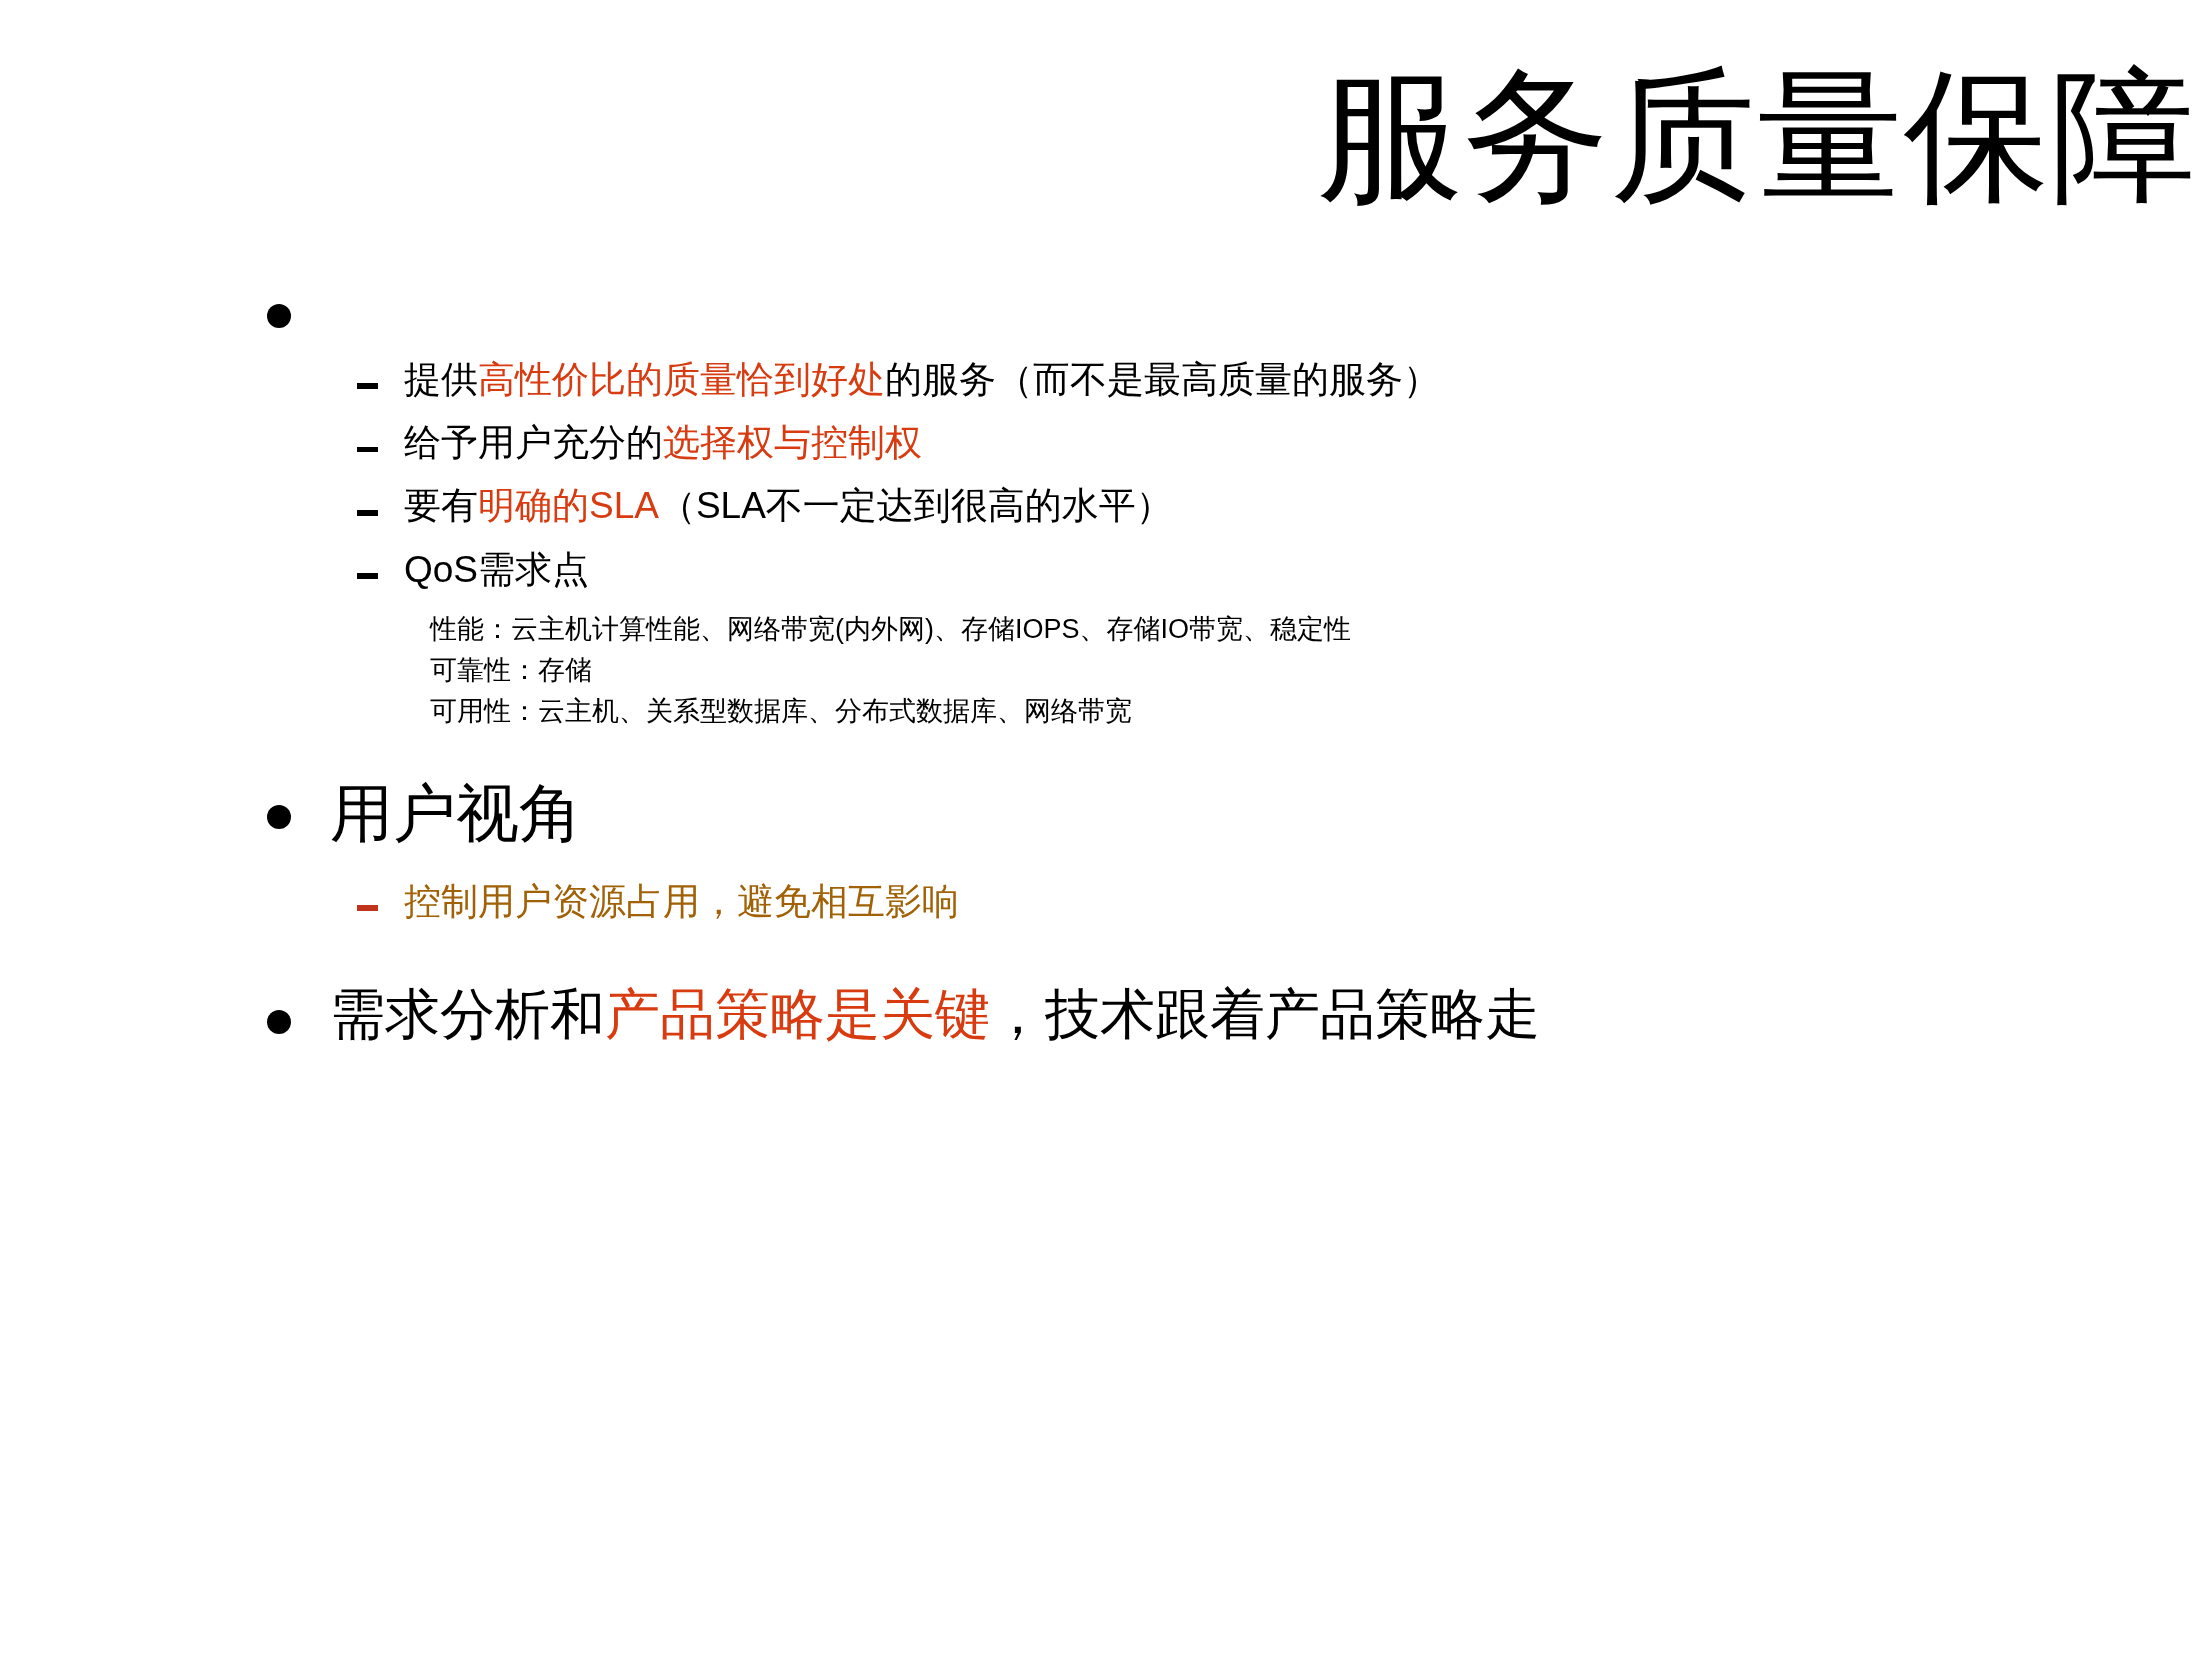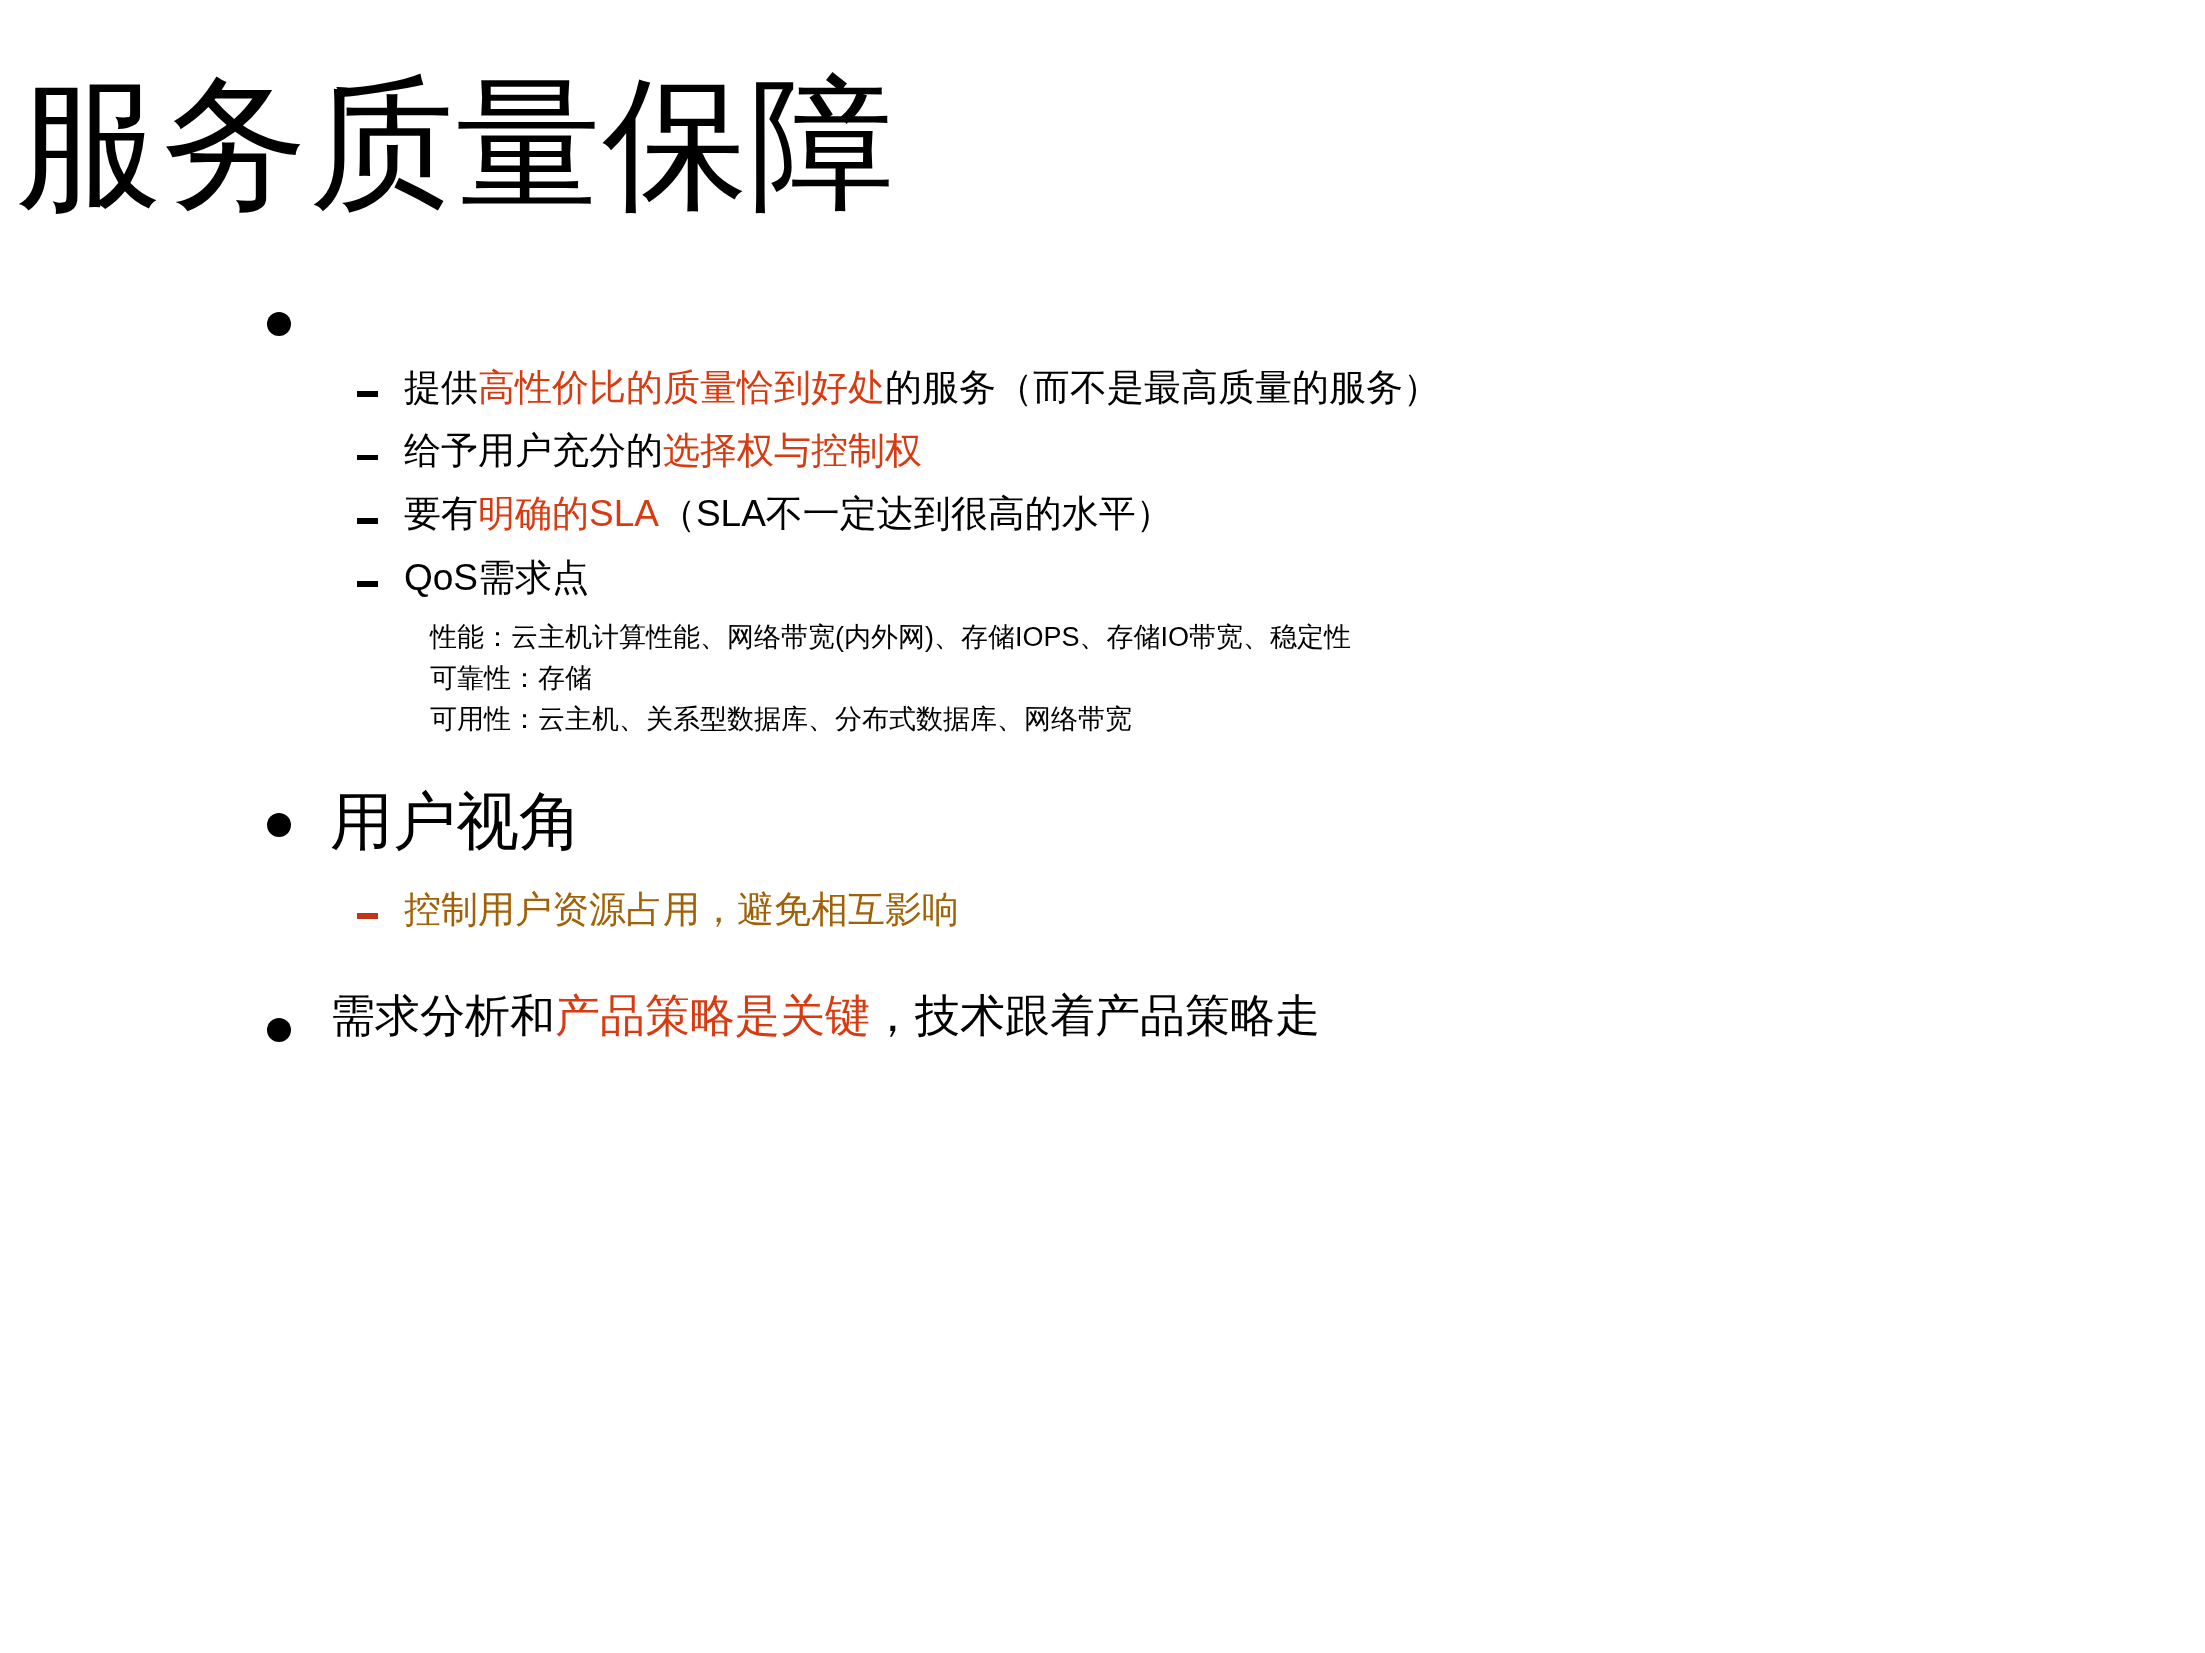--- a/index.html
+++ b/index.html
@@ -17,26 +17,26 @@
   .slide {
     position: relative;
     width: 2205px;
     height: 1654px;
     background: #ffffff;
     box-sizing: border-box;
   }
 
   
   .slide-title {
-    text-align: left;
+    text-align: right;
     font-size: 145px;
     line-height: 1.05;
     font-weight: 400;
     letter-spacing: 1.6px;
-    margin: 16px;
+    margin: 8px;
     padding-top: 52px;
     color: #000000;
   }
 
   
   .body {
     margin-top: 63px;
     padding-left: 267px;
     padding-right: 97px;
   }
@@ -56,21 +56,21 @@
     margin-top: 29px;
     margin-right: 39px;
   }
   .l1-text {
     font-size: 63px;
     line-height: 1.18;
     font-weight: 400;
     color: #000000;
   }
   .l1-text.big {
-    font-size: 45px;
+    font-size: 55px;
     line-height: 1.22;
     text-align: right;
   }
 
   
   .l2-group {
     margin-top: 27.5px;
     margin-left: 90px;
   }
   .l2 {

